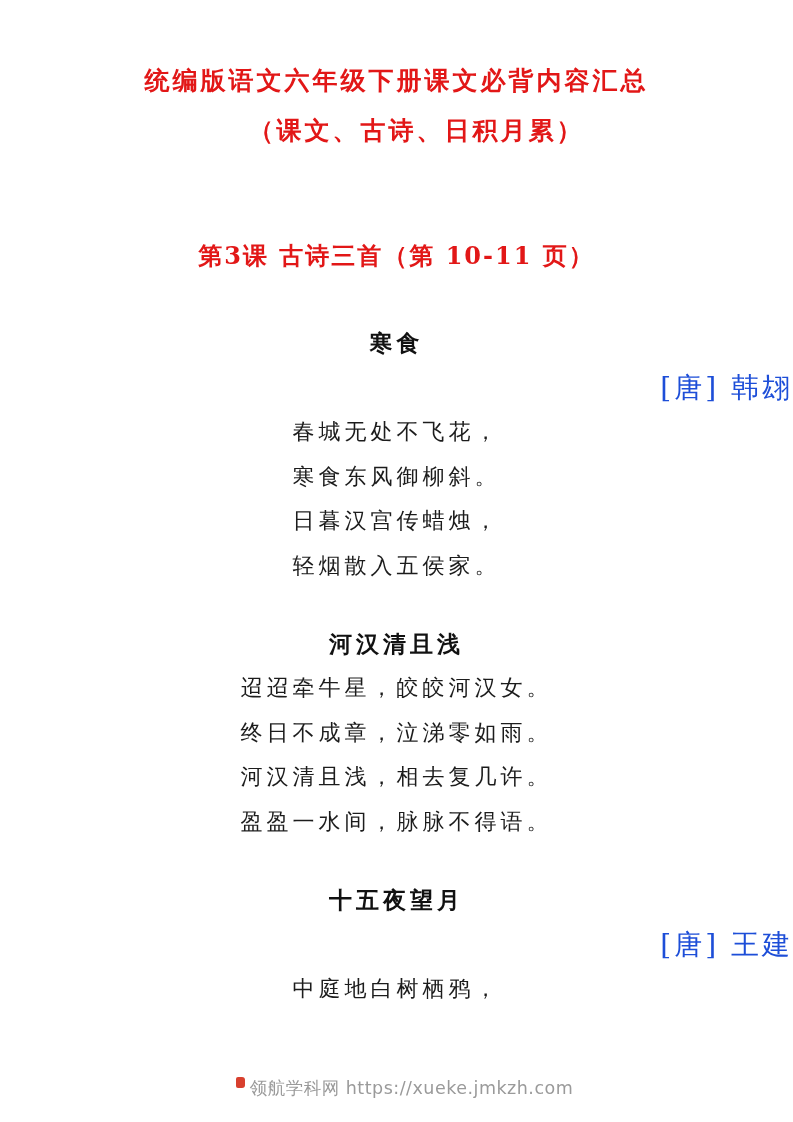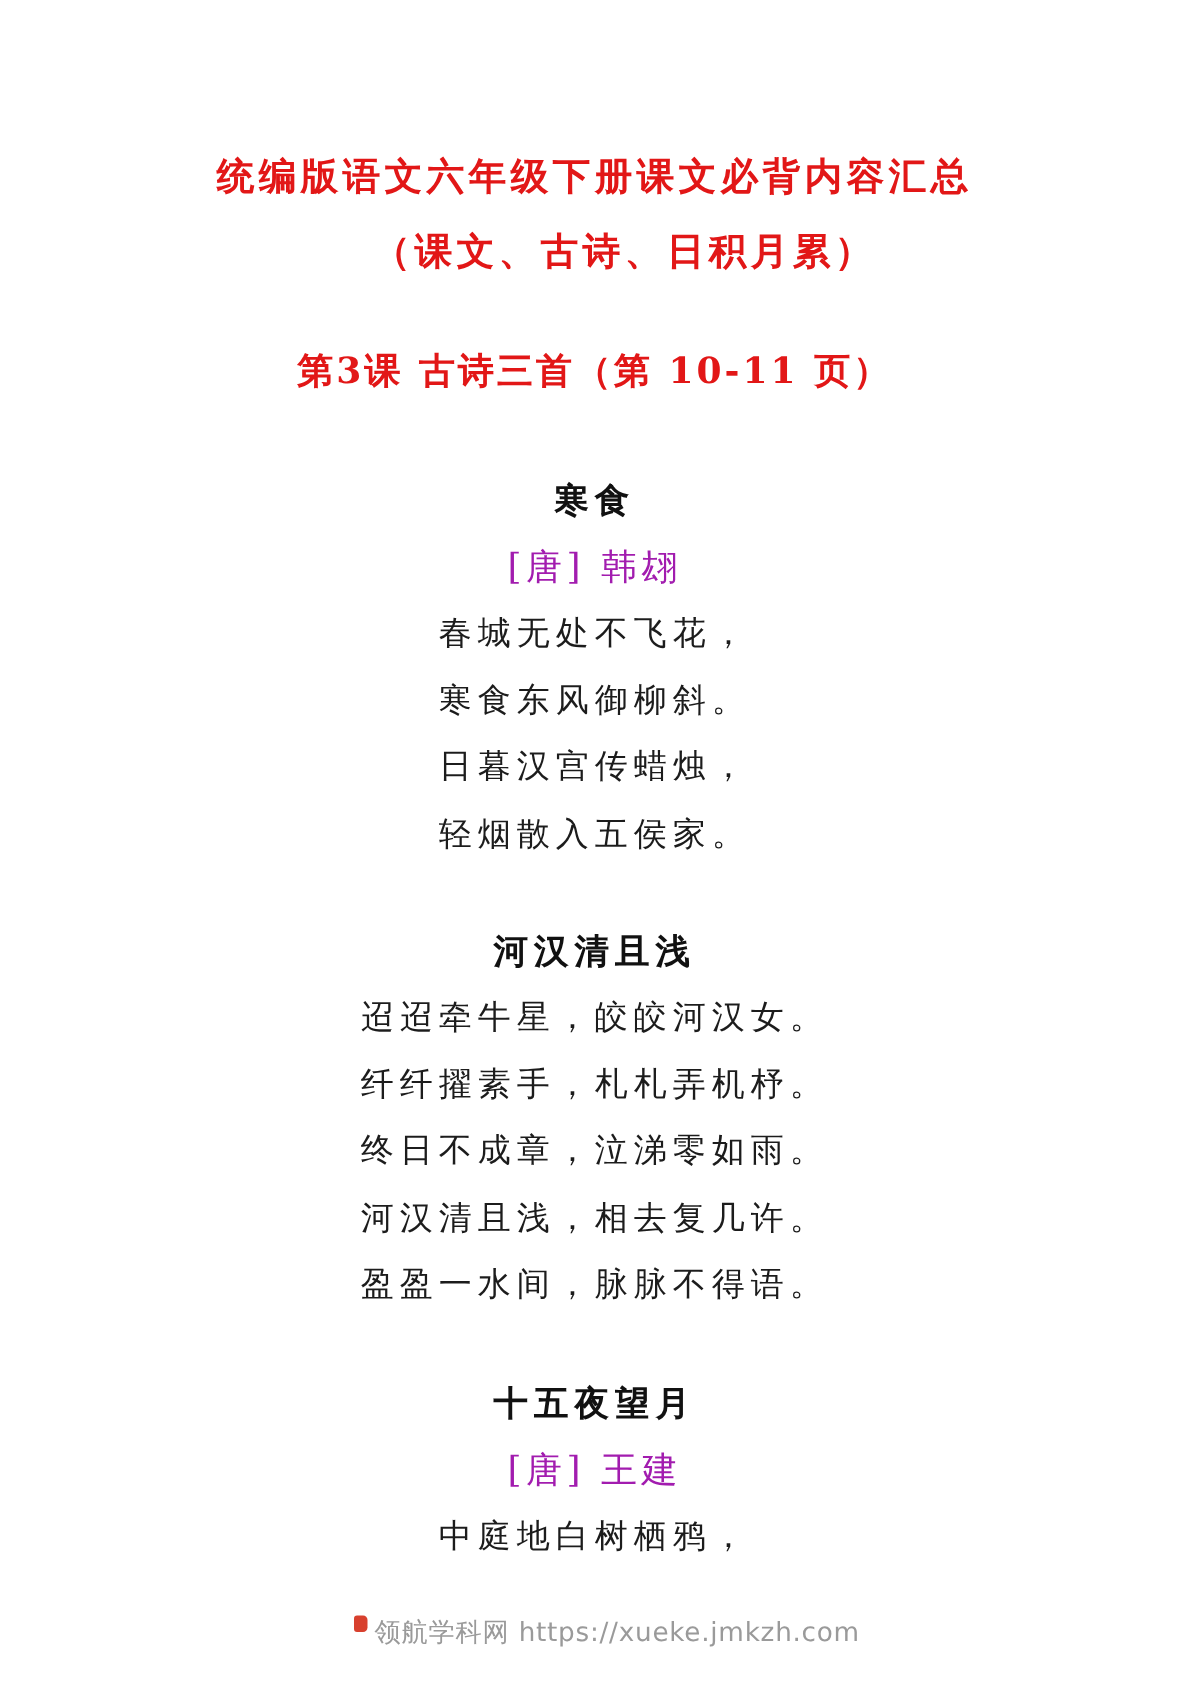--- a/index.html
+++ b/index.html
@@ -11,58 +11,59 @@
     position: relative;
     width: 793px;
     height: 1122px;
     margin: 0 auto;
     background: #ffffff;
     overflow: hidden;
     font-family: "DejaVu Serif", serif;
     color: #1a1a1a;
   }
   .doc-inner {
-    padding-top: 93px;
+    padding-top: 56px;
     text-align: center;
   }
   .doc-title {
     color: #e21717;
     font-weight: bold;
     font-size: 25px;
     line-height: 50px;
     letter-spacing: 3px;
     font-family: "DejaVu Serif", serif;
   }
   .doc-title.second {
     margin-bottom: 0;
     margin-left: 40px;
   }
   .lesson-heading {
-    margin-top: 38px;
+    margin-top: 84px;
     color: #e21717;
     font-weight: bold;
     font-size: 24px;
     letter-spacing: 2px;
     line-height: 32px;
   }
   .poem {
     margin-top: 0;
   }
   .poem-title {
     font-weight: bold;
     font-size: 23px;
     letter-spacing: 4px;
     color: #111111;
     line-height: 30px;
   }
   .poem-author {
-    font-size: 24px;
+    font-size: 28px;
     letter-spacing: 3px;
-    color: #a21caf;
+    color: #1d4ed8;
     line-height: 45px;
+    text-align: right;
   }
   .poem-line {
     font-size: 22px;
     letter-spacing: 4px;
     color: #1c1c1c;
     line-height: 44.5px;
   }
   .gap-to-first-poem { height: 56px; }
   .gap-after-heading-line { height: 7px; }
   .gap-between-poems { height: 41px; }
@@ -114,21 +115,20 @@
       <div class="poem-line">日暮汉宫传蜡烛，</div>
       <div class="poem-line">轻烟散入五侯家。</div>
     </div>
 
     <div class="gap-between-poems"></div>
 
     <div class="poem">
       <div class="poem-title">河汉清且浅</div>
       <div class="gap-small"></div>
       <div class="poem-line">迢迢牵牛星，皎皎河汉女。</div>
-      <div class="poem-line">纤纤擢素手，札札弄机杼。</div>
       <div class="poem-line">终日不成章，泣涕零如雨。</div>
       <div class="poem-line">河汉清且浅，相去复几许。</div>
       <div class="poem-line">盈盈一水间，脉脉不得语。</div>
     </div>
 
     <div class="gap-between-poems"></div>
 
     <div class="poem">
       <div class="poem-title">十五夜望月</div>
       <div class="gap-after-heading-line"></div>

